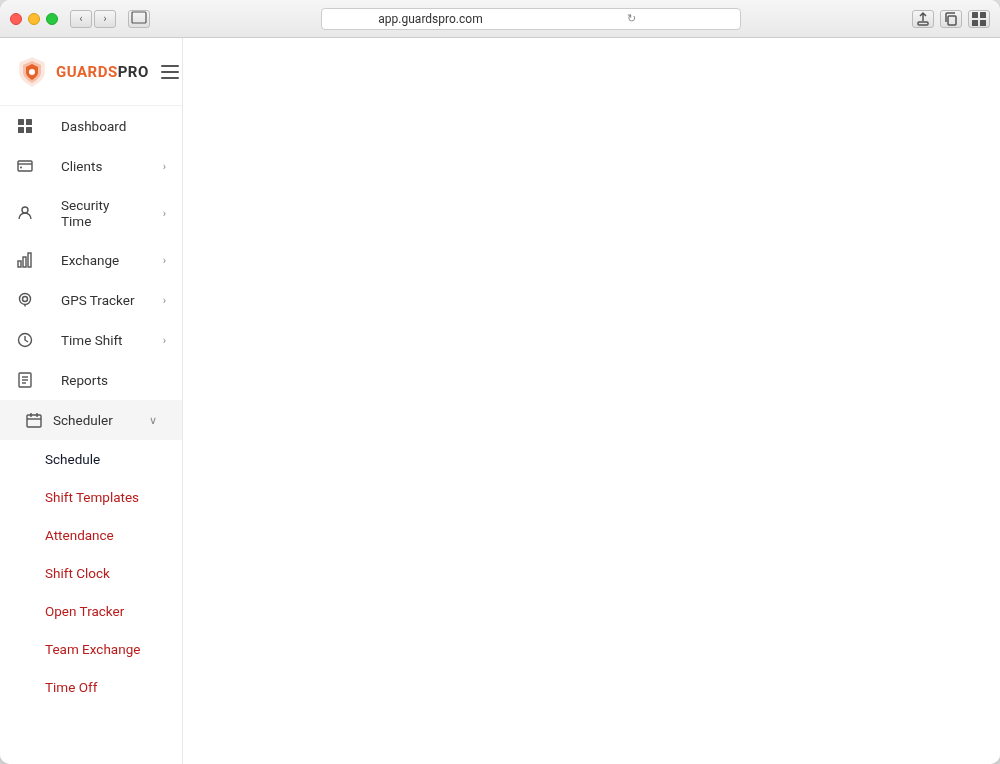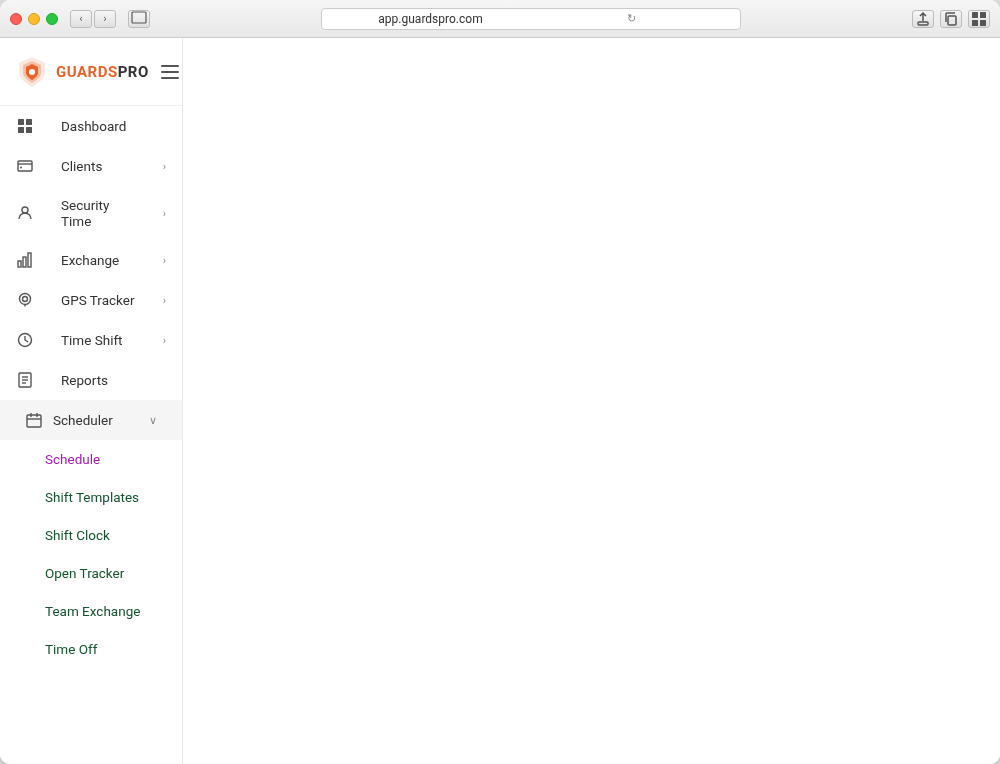--- a/index.html
+++ b/index.html
@@ -246,26 +246,26 @@
       font-size: 13.5px;
       background: #f5f5f5;
     }
 
     .sub-nav-item {
       display: flex;
       align-items: center;
       padding: 11px 16px 11px 45px;
       cursor: pointer;
       font-size: 13.5px;
-      color: #14532d;
+      color: #b91c1c;
       transition: background 0.15s;
     }
 
     .sub-nav-item.active {
-      color: #a21caf;
+      color: #0f172a;
     }
 
     
     .main-content {
       flex: 1;
       background: #fff;
       overflow: auto;
     }
 
     
@@ -444,20 +444,23 @@
         </div>
 
         <div class="sub-nav-item active">
           <span>Schedule</span>
         </div>
 
         <div class="sub-nav-item">
           <span>Shift Templates</span>
         </div>
 
+        <div class="sub-nav-item">
+          <span>Attendance</span>
+        </div>
 
         <div class="sub-nav-item">
           <span>Shift Clock</span>
         </div>
 
         <div class="sub-nav-item">
           <span>Open Tracker</span>
         </div>
 
         <div class="sub-nav-item">

